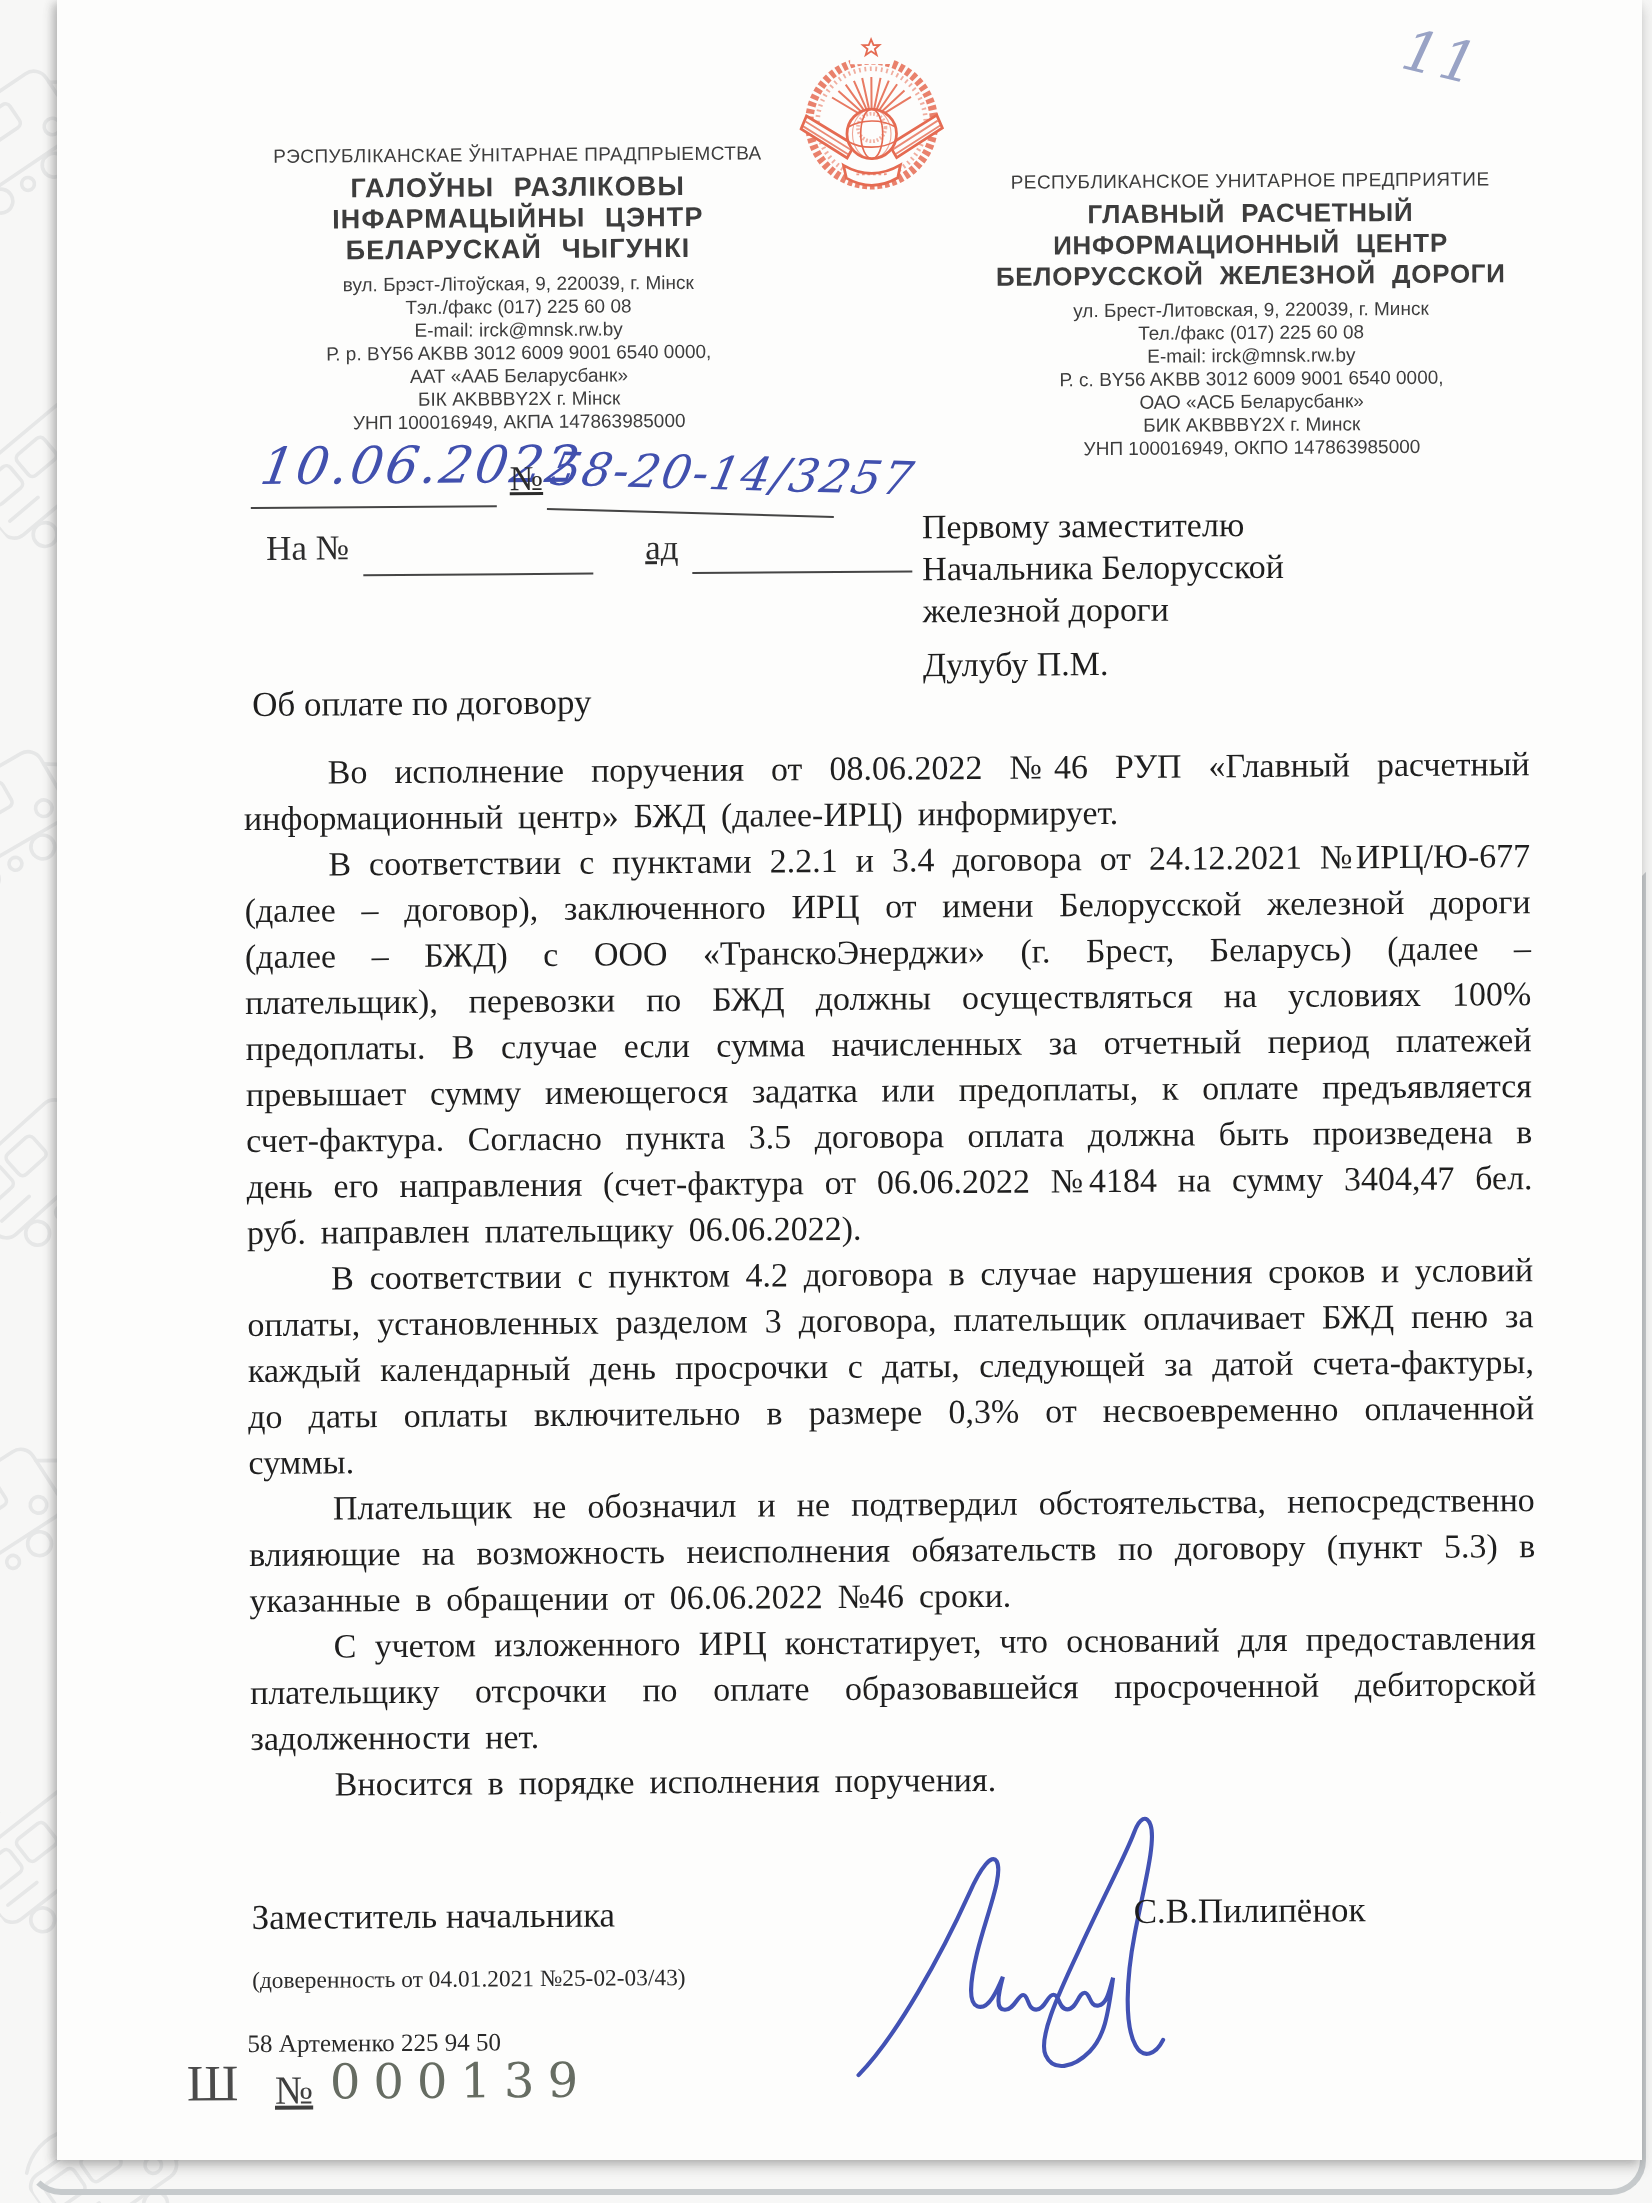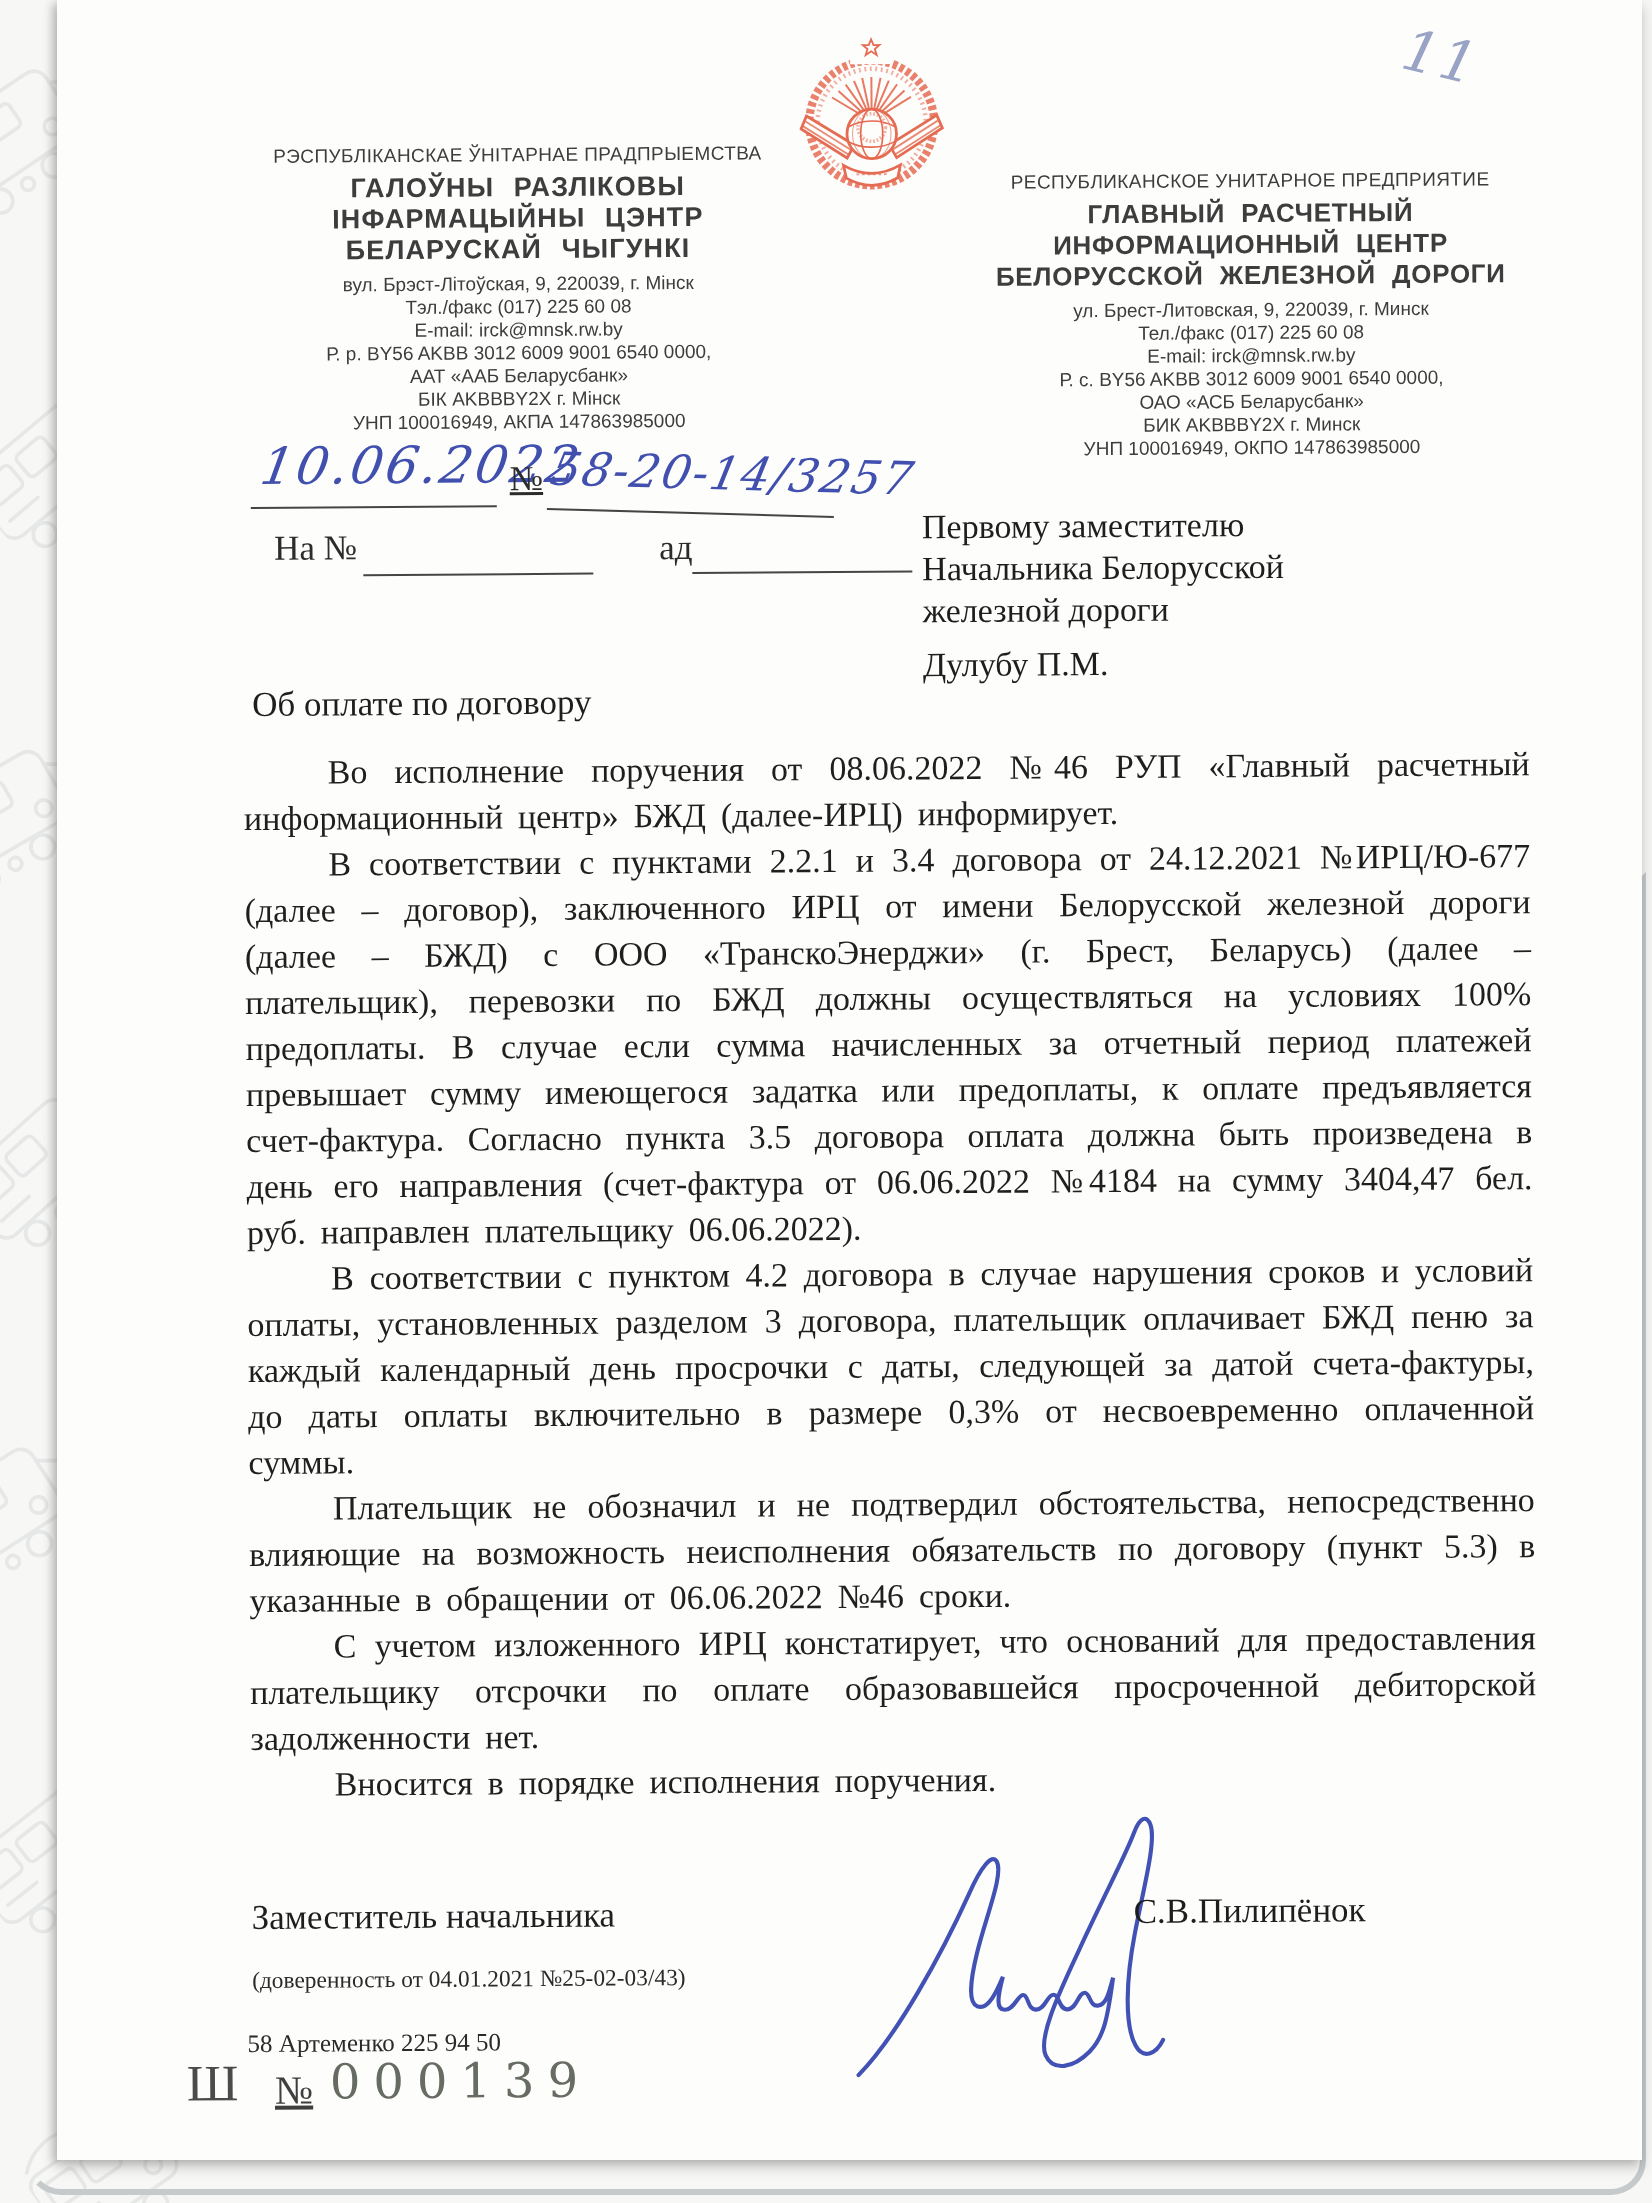--- a/index.html
+++ b/index.html
@@ -148,23 +148,23 @@
         <div>УНП 100016949, ОКПО 147863985000</div>
       </div>
     </div>
 
     <div class="abs hw hw-date" style="left:266px;top:433px;">10.06.2022</div>
     <div class="uline" style="left:255px;top:503px;width:246px;"></div>
     <div class="abs form-label" style="left:514px;top:457px;text-decoration:underline;">№</div>
     <div class="abs hw hw-num" style="left:556px;top:446px;">58-20-14/3257</div>
     <div class="uline" style="left:551px;top:511px;width:287px;transform:rotate(2deg);"></div>
 
-    <div class="abs form-label" style="left:278px;top:525px;">На №</div>
+    <div class="abs form-label" style="left:270px;top:525px;">На №</div>
     <div class="uline" style="left:367px;top:571px;width:230px;"></div>
-    <div class="abs form-label" style="left:663px;top:527px;">ад</div>
+    <div class="abs form-label" style="left:649px;top:527px;text-decoration:underline;">ад</div>
     <div class="uline" style="left:696px;top:571px;width:220px;"></div>
 
     <div class="abs addr" style="left:926px;top:507px;width:441px;">
       <div>Первому заместителю</div>
       <div>Начальника Белорусской</div>
       <div>железной дороги</div>
     </div>
     <div class="abs addr" style="left:926px;top:645px;">Дулубу П.М.</div>
 
     <div class="abs subject" style="left:255px;top:681px;">Об оплате по договору</div>

